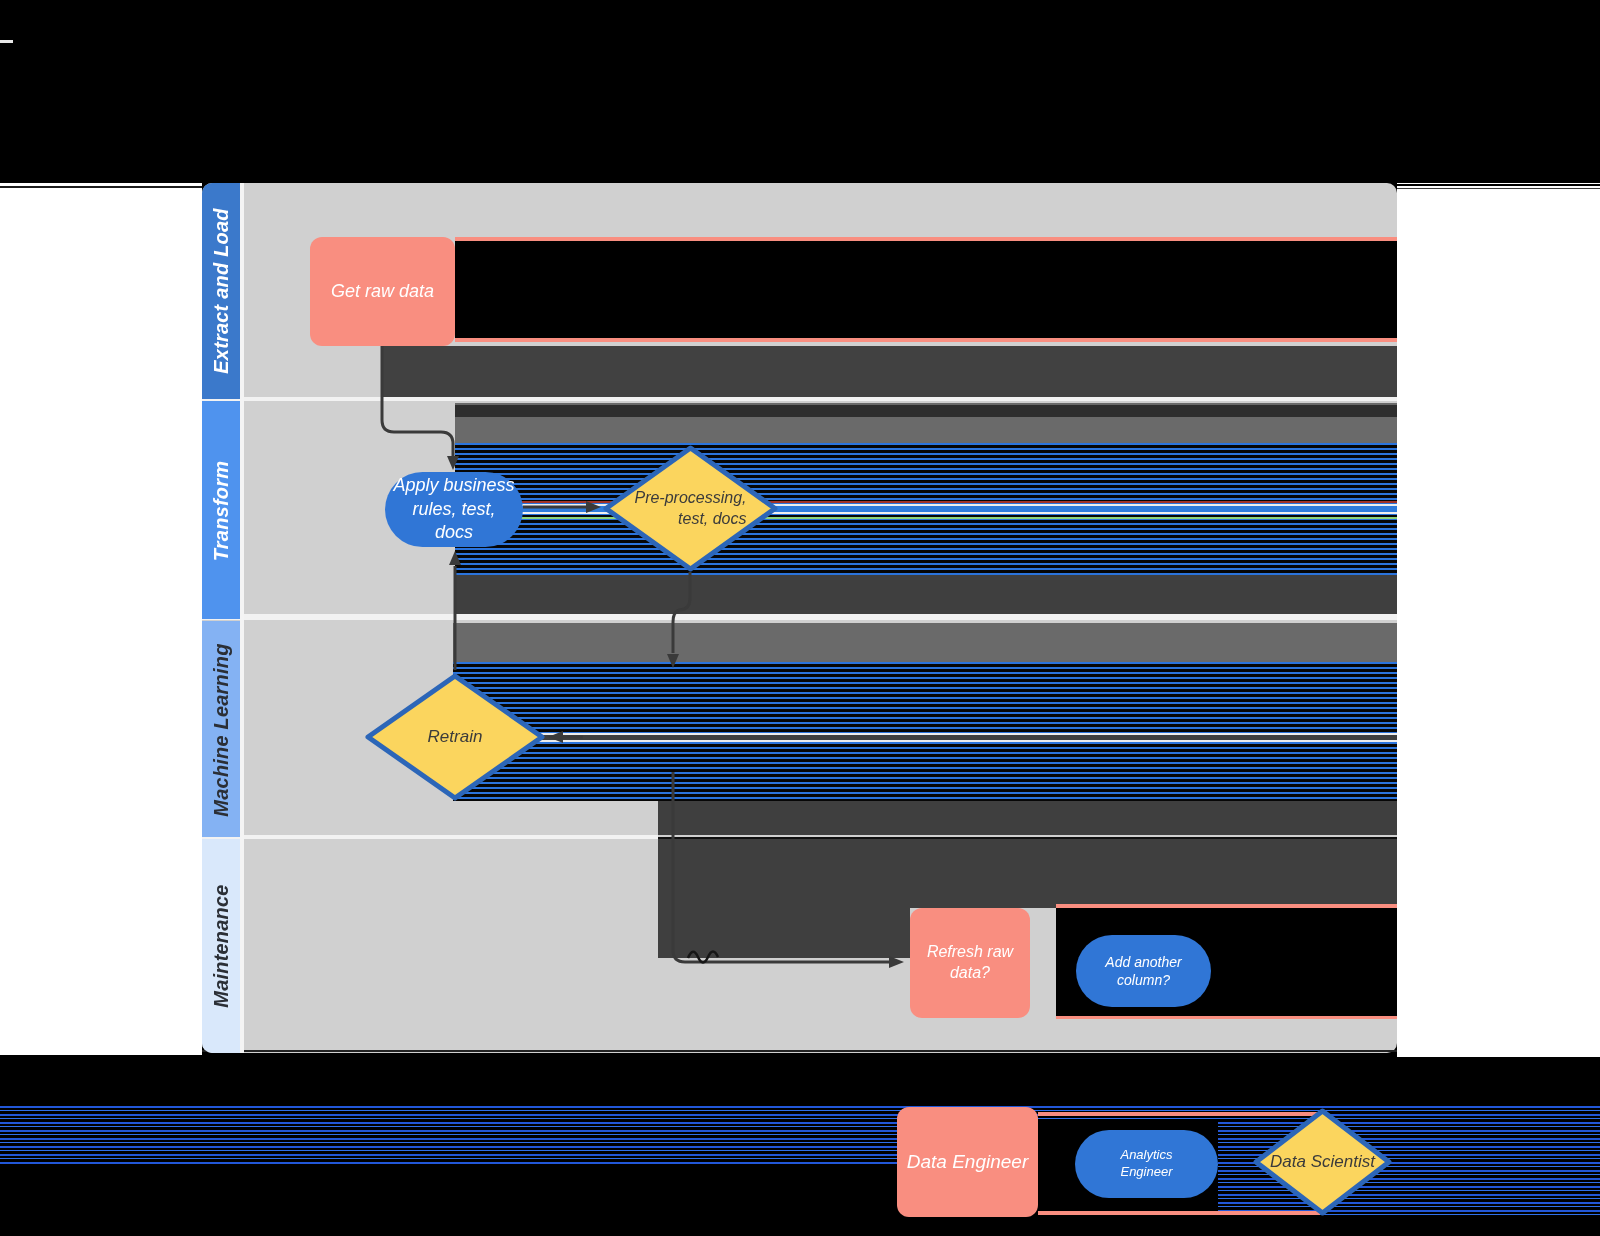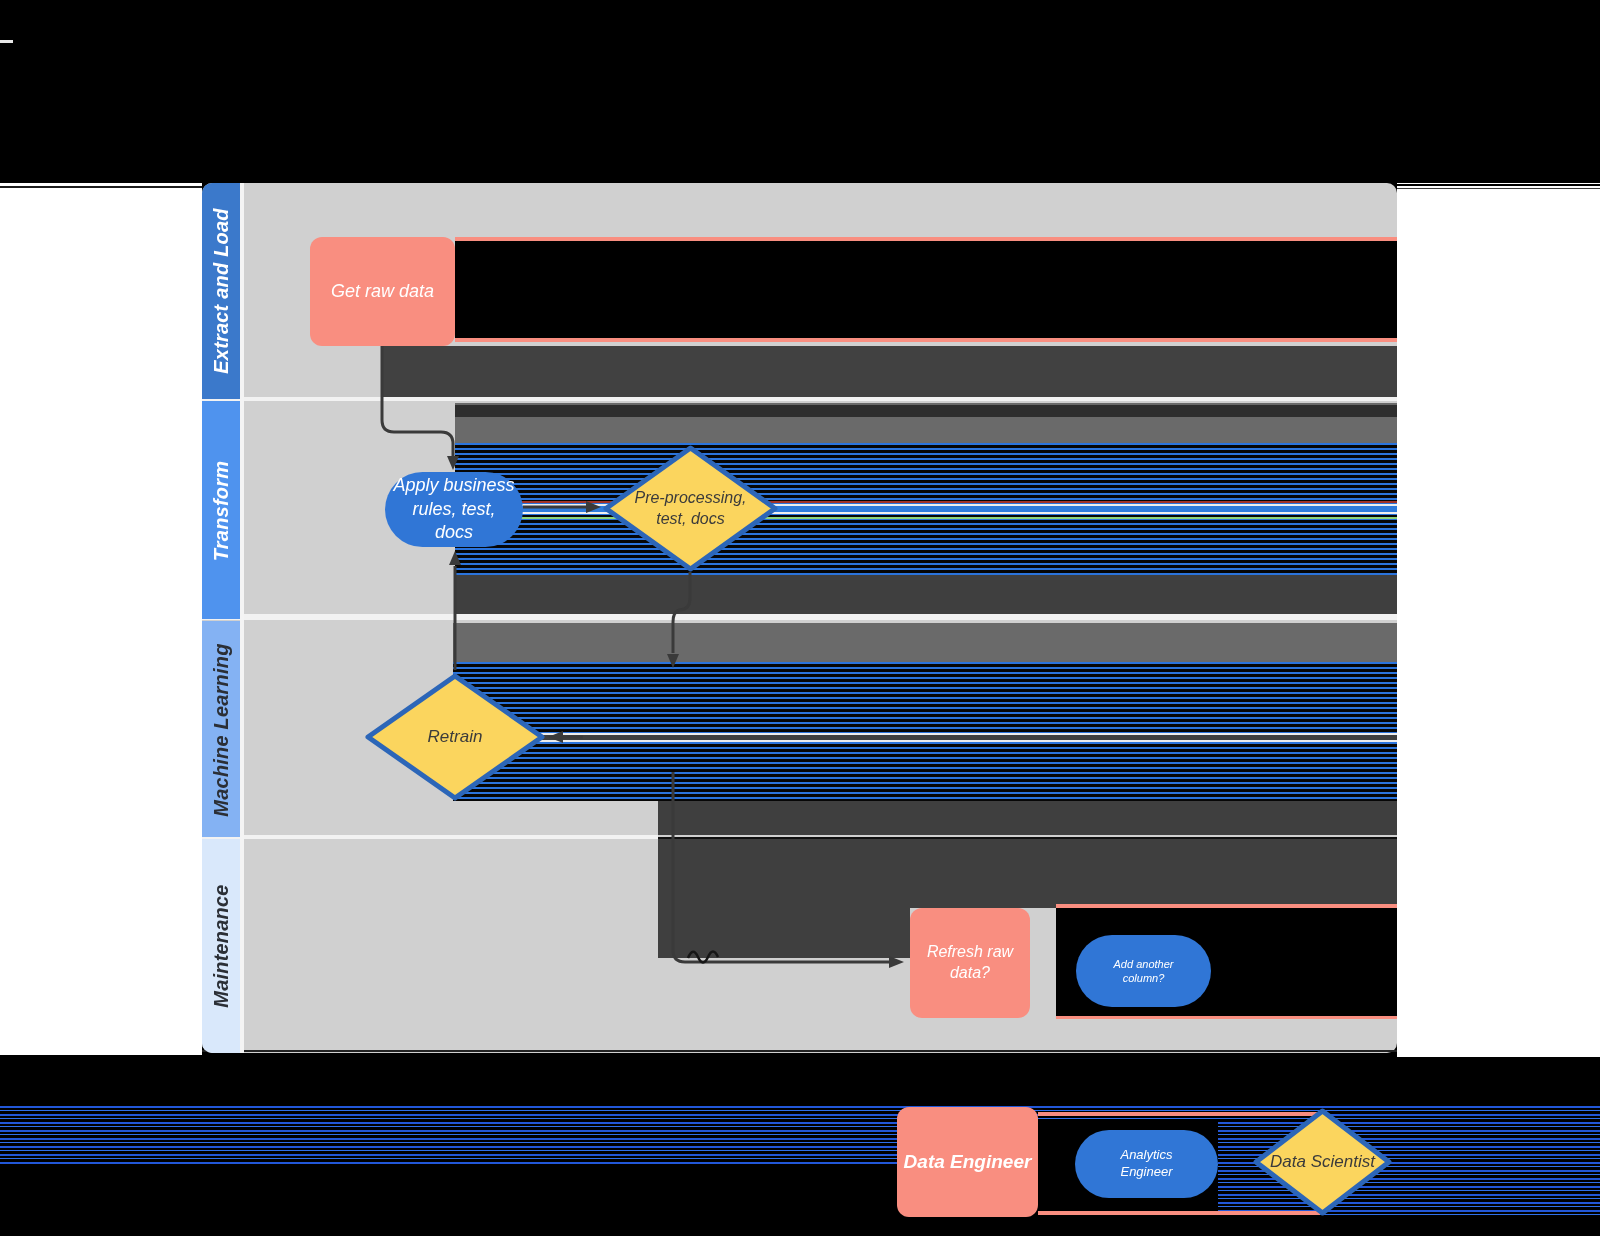--- a/index.html
+++ b/index.html
@@ -68,34 +68,34 @@
   #ll2{left:1038px;top:1211px;width:282px;height:4px;background:#f98e80;}
   
   .node{display:flex;align-items:center;justify-content:center;text-align:center;
         font-style:italic;color:#fff;white-space:pre-line;line-height:1.3;}
   .rect-node{background:#f98e80;border-radius:12px;}
   .pill-node{background:#3076d6;}
   .diamond{display:block;}
   .diamond svg{position:absolute;left:0;top:0;width:100%;height:100%;}
   .diamond polygon{fill:#fbd55e;stroke:#2c66b8;stroke-width:5;stroke-linejoin:round;}
   .dlabel{position:absolute;left:0;top:0;width:100%;height:100%;display:flex;align-items:center;
-          justify-content:center;text-align:center;font-style:italic;color:#3b3b3b;white-space:pre-line;line-height:1.3;}
+          justify-content:center;text-align:right;font-style:italic;color:#3b3b3b;white-space:pre-line;line-height:1.3;}
   #n1{left:310px;top:237px;width:145px;height:109px;font-size:18px;}
   #n2{left:385px;top:472px;width:138px;height:75px;border-radius:38px;font-size:18px;}
   #n3{left:603px;top:445px;width:175px;height:127px;}
   #n3 .dlabel{font-size:16px;}
   #n4{left:365px;top:673px;width:180px;height:128px;}
   #n4 .dlabel{font-size:17px;}
   #n5{left:583px;top:673px;width:180px;height:128px;}
   #n5 .dlabel{font-size:16px;}
   #n6{left:910px;top:908px;width:120px;height:110px;font-size:16px;}
-  #n7{left:1076px;top:935px;width:135px;height:72px;border-radius:36px;font-size:11px;}
+  #n7{left:1076px;top:935px;width:135px;height:72px;border-radius:36px;font-size:14px;}
   #n8{left:1243px;top:923px;width:141px;height:114px;}
   #n8 .dlabel{font-size:15px;}
-  #n9{left:897px;top:1107px;width:141px;height:110px;font-size:19px;font-weight:bold;}
+  #n9{left:897px;top:1107px;width:141px;height:110px;font-size:19px;}
   #n10{left:1075px;top:1130px;width:143px;height:68px;border-radius:34px;font-size:13px;}
   #n11{left:1253px;top:1108px;width:139px;height:108px;text-decoration:underline;}
   #n11 .dlabel{font-size:17px;}
   
   #wires{left:0;top:0;width:1600px;height:1236px;pointer-events:none;}
   #wires path{stroke:#3a3a3a;stroke-width:3;fill:none;}
   #wires path.sq{stroke:#161616;stroke-width:2.5;}
   #wires polygon{fill:#3a3a3a;}
 </style>
 </head>

